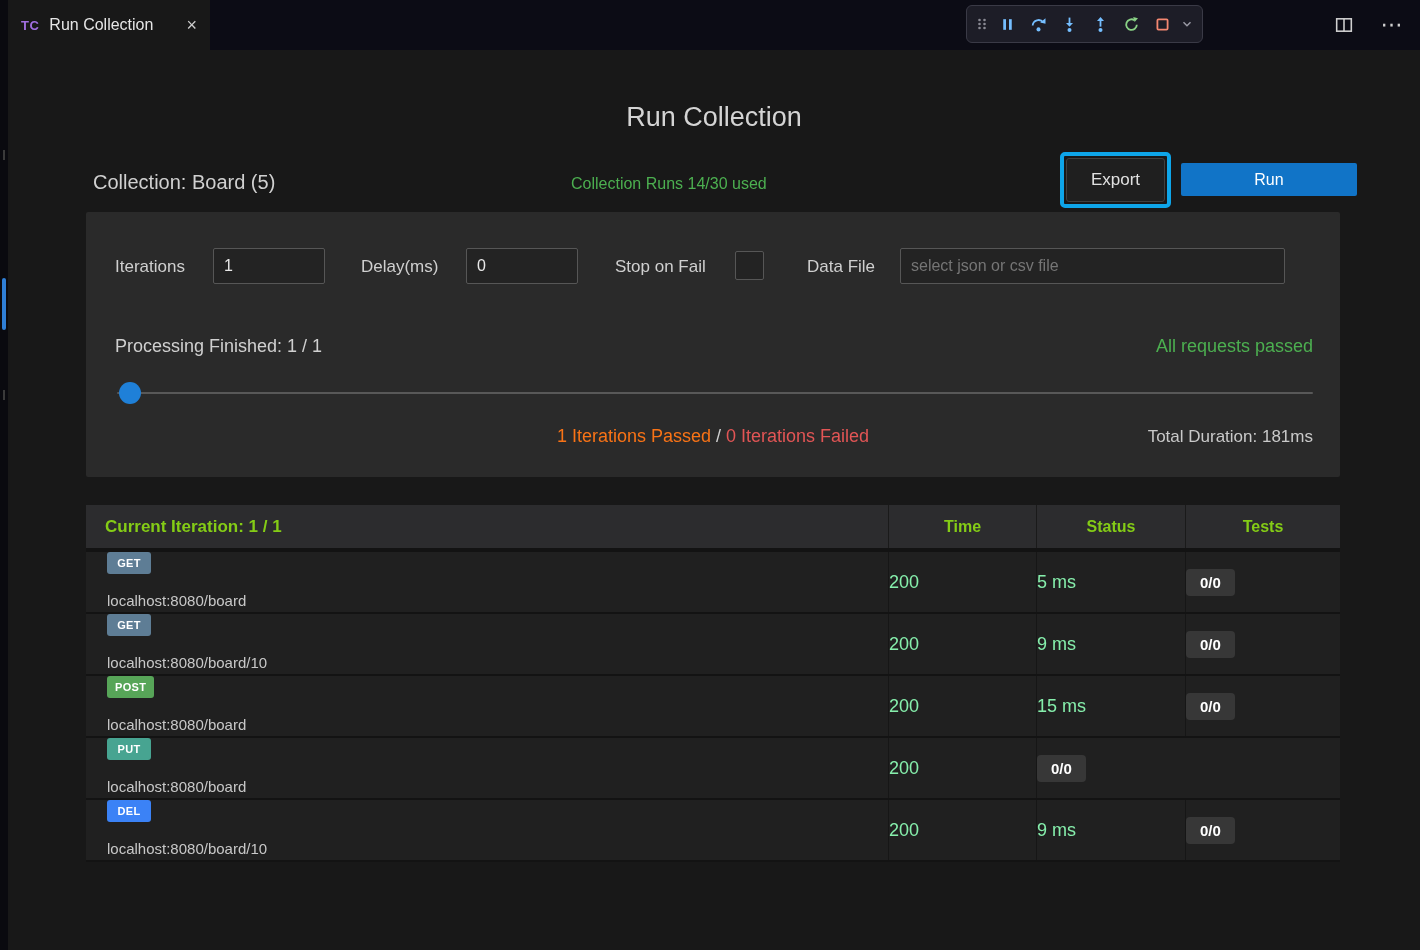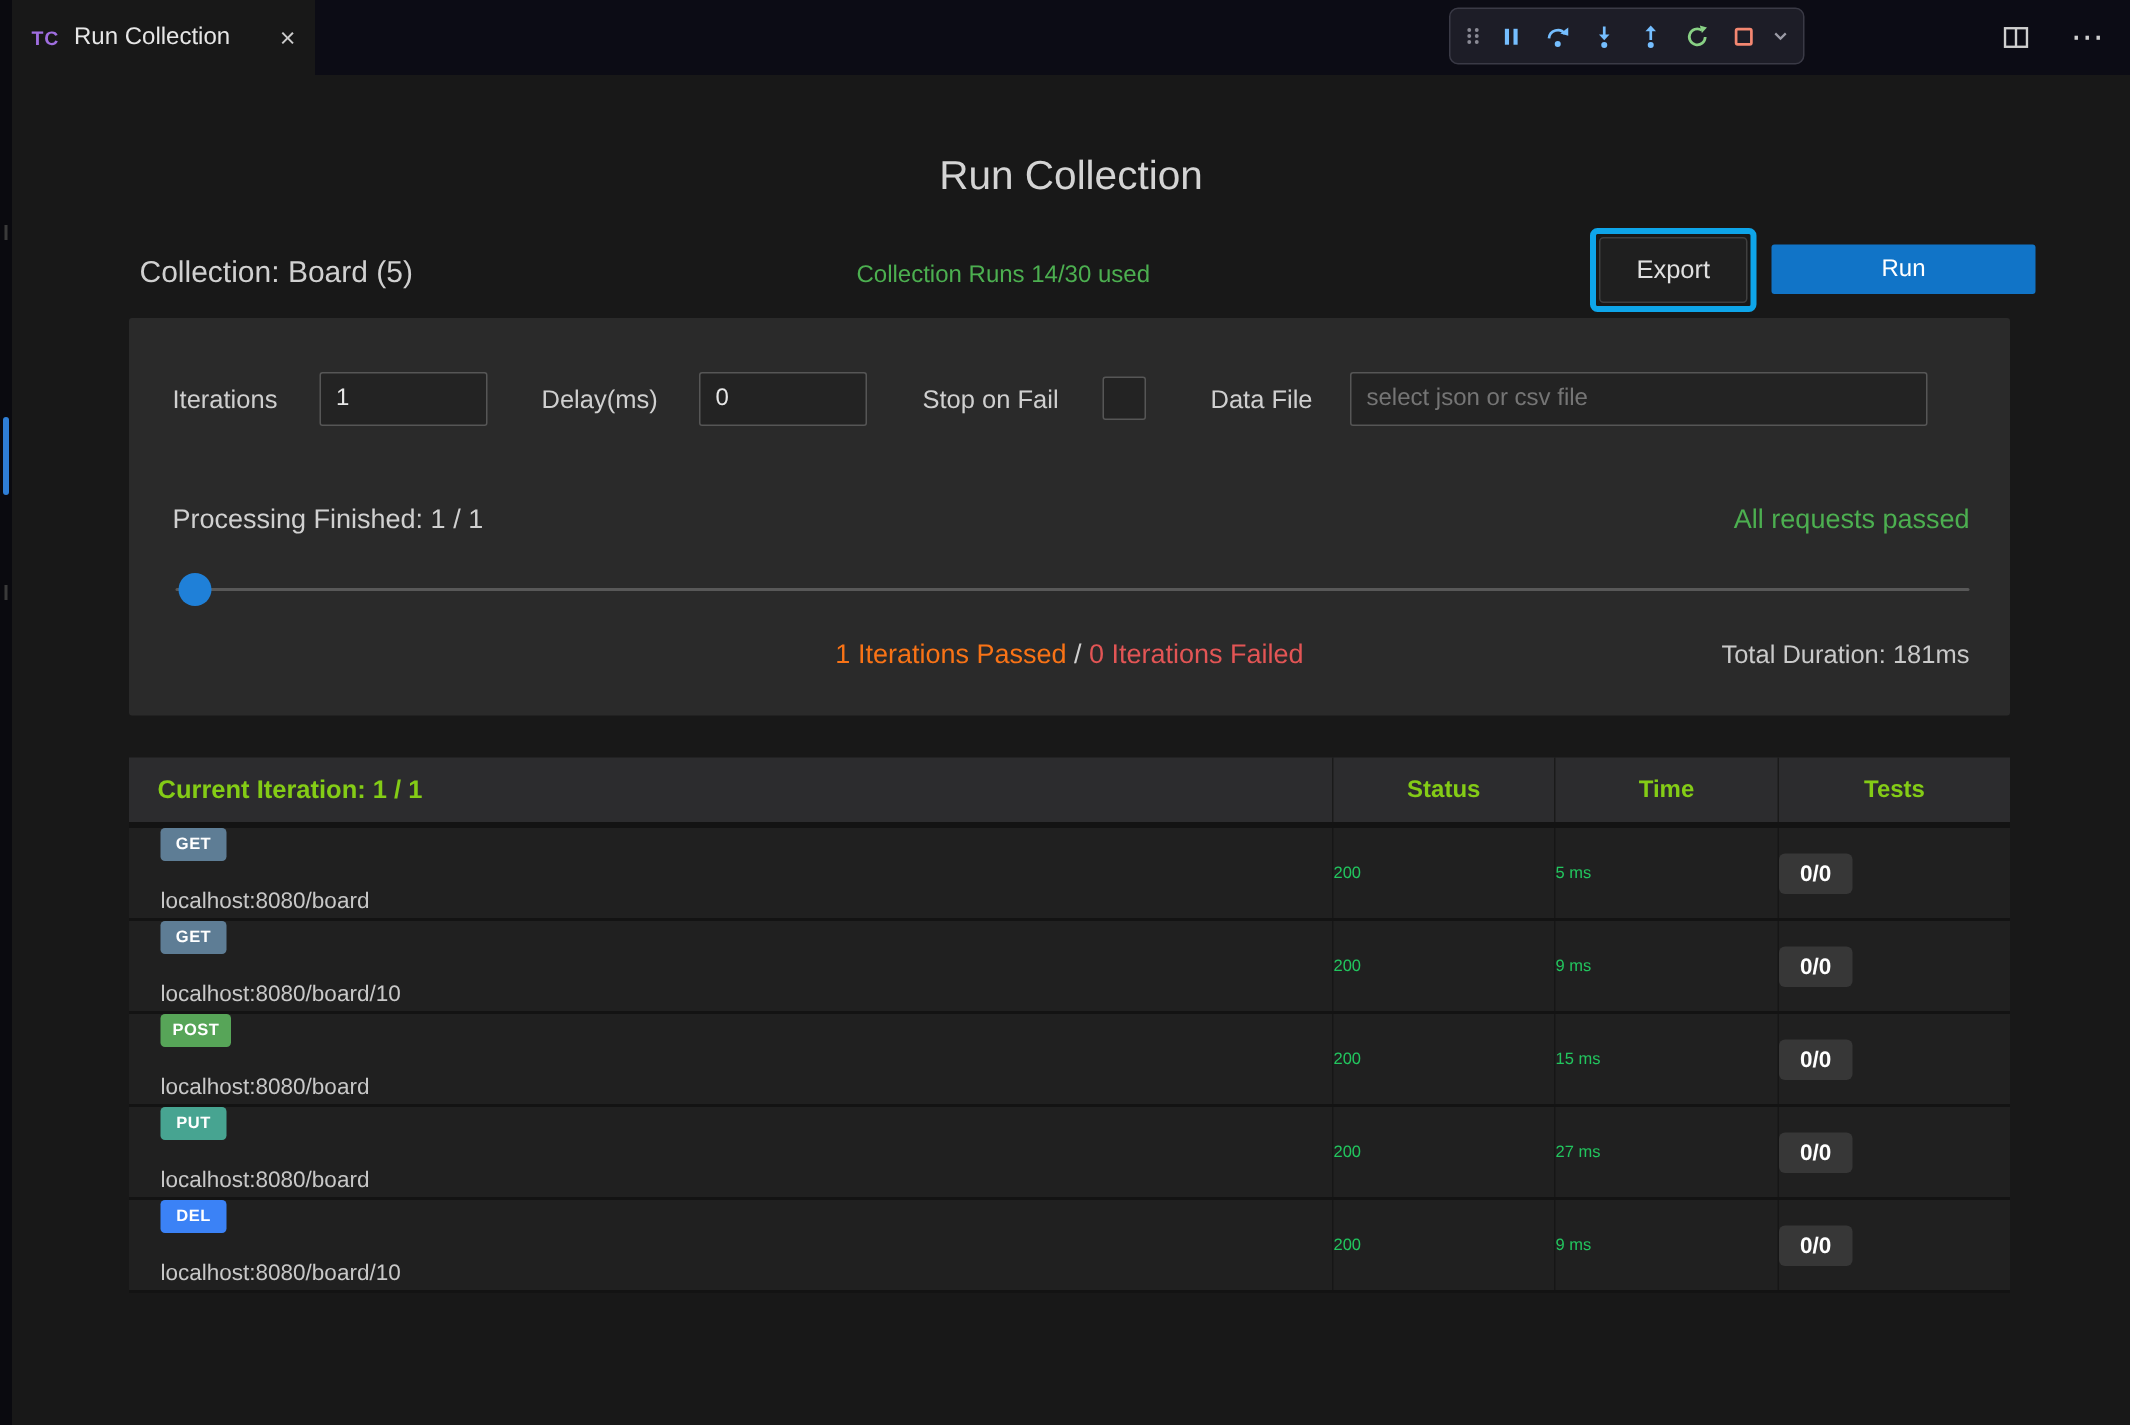--- a/index.html
+++ b/index.html
@@ -57,21 +57,21 @@
   
   .table { position:absolute; left:78px; top:455px; width:1254px; }
   .thead { display:grid; grid-template-columns:802px 148px 149px 155px; height:47px; background:#2c2c2e; border-bottom:4px solid #131313; }
   .thead .hcell { display:flex; align-items:center; justify-content:center; font-weight:bold; font-size:16px; color:#84cc16; border-left:1px solid #1a1a1a; }
   .thead .hcell.first { justify-content:flex-start; padding-left:19px; font-size:17px; border-left:none; }
   .trow { display:grid; grid-template-columns:802px 148px 149px 155px; height:62px; background:#202020; border-bottom:2px solid #131313; cursor:pointer; }
   .trow .cell { display:flex; align-items:flex-start; justify-content:center; border-left:1px solid #161616;flex-direction:column; }
   .trow .c-req { justify-content:flex-start; padding-left:21px; gap:18px; border-left:none; }
   .badge { display:inline-block; min-width:44px; text-align:center; padding:5px 8px; border-radius:3px; color:#ffffff; font-size:11px; font-weight:bold; letter-spacing:.3px; }
   .url { font-size:15px; color:#c8c8c8; }
-  .c-status span, .c-time span { color:#22c55e; font-size:11px; }
+  .c-status span, .c-time span { color:#86efac; font-size:18px; }
   .tests-badge { background:#373737; border-radius:4px; padding:5px 14px; color:#ffffff; font-size:15px; font-weight:bold; cursor:pointer; }
 </style>
 </head>
 <body>
 
 <div class="screen">
 
   <div class="left-strip">
     <div class="scroll-indicator"></div>
     <div class="strip-mark" style="top:150px"></div>
@@ -186,22 +186,22 @@
 
       <div class="results-line">
         <span class="passed-text">1 Iterations Passed</span><span class="results-sep"> / </span><span class="failed-text">0 Iterations Failed</span>
       </div>
       <span class="total-duration">Total Duration: 181ms</span>
     </div>
 
     <div class="table">
       <div class="thead">
         <div class="hcell first">Current Iteration: 1 / 1</div>
+        <div class="hcell">Time</div>
         <div class="hcell">Status</div>
-        <div class="hcell">Time</div>
         <div class="hcell">Tests</div>
       </div>
       <div>
   <div class="trow">
     <div class="cell c-req">
       <span class="badge" style="background: rgb(94, 125, 149);">GET</span>
       <span class="url">localhost:8080/board</span>
     </div>
     <div class="cell c-status">
               <span>200</span>
@@ -247,23 +247,20 @@
   </div>
 
   <div class="trow">
     <div class="cell c-req">
       <span class="badge" style="background: rgb(71, 164, 145);">PUT</span>
       <span class="url">localhost:8080/board</span>
     </div>
     <div class="cell c-status">
               <span>200</span>
             </div>
-    <div class="cell c-time">
-              <span>27 ms</span>
-            </div>
     <div class="cell c-tests">
               <span class="tests-badge">0/0</span>
             </div>
   </div>
 
   <div class="trow">
     <div class="cell c-req">
       <span class="badge" style="background: #3b82f6;">DEL</span>
       <span class="url">localhost:8080/board/10</span>
     </div>

